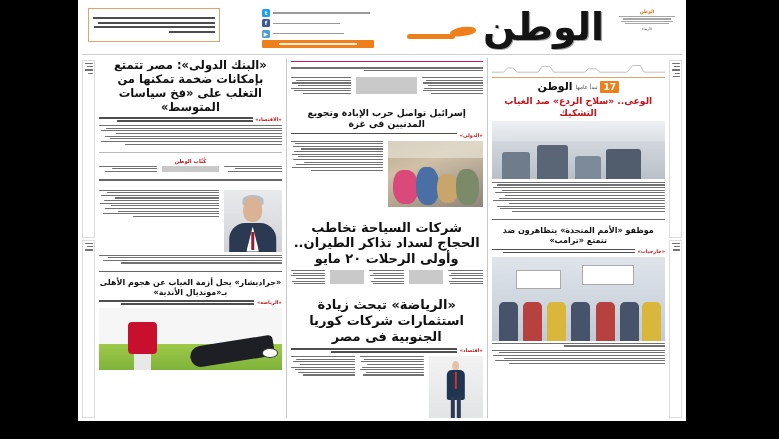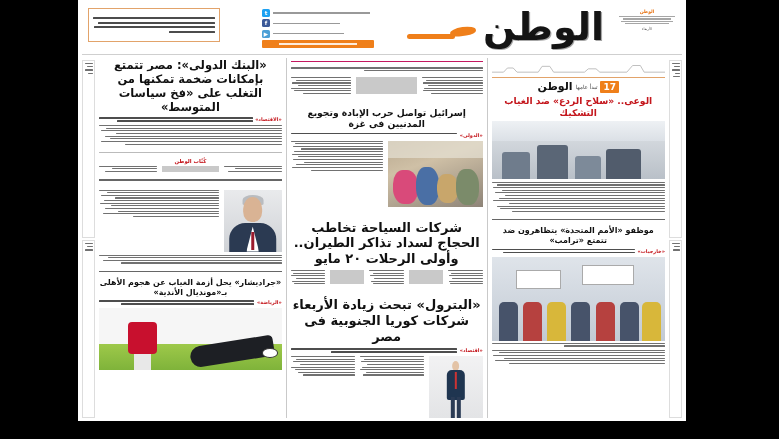--- a/index.html
+++ b/index.html
@@ -435,21 +435,21 @@
               <div class="fake-line" style="width:84%"></div>
               <div class="fake-line" style="width:97%"></div>
               <div class="fake-line" style="width:89%"></div>
             </div>
           </div>
         </div>
 
         <div class="rule-dark" style="margin:4px 0 3px 0;"></div>
 
         <div>
-          <div class="hl hl-sm">«البترول» تبحث زيادة الأربعاء شركات كوريا الجنوبية فى مصر</div>
+          <div class="hl hl-sm">«الرياضة» تبحث زيادة استثمارات شركات كوريا الجنوبية فى مصر</div>
           <div class="kicker">
             <span class="kbadge">«اقتصاد»</span>
             <span class="ktxt">
               <span class="fake-line" style="width:100%"></span>
               <span class="fake-line" style="width:76%"></span>
             </span>
           </div>
           <div class="cols2" style="margin-top:3px;">
             <div class="photo ph-suit" style="flex:0 0 54px;height:62px;">
               <div class="figure">

